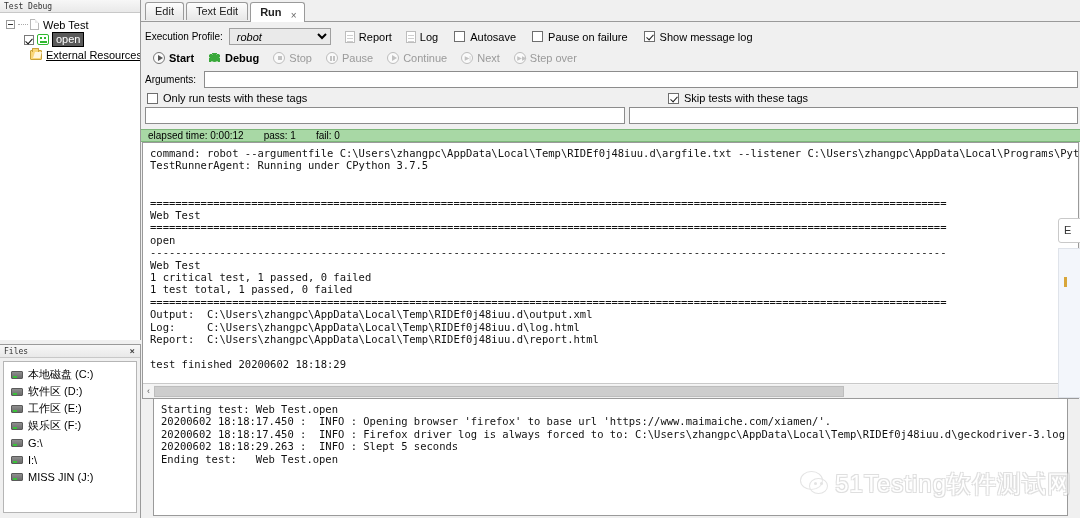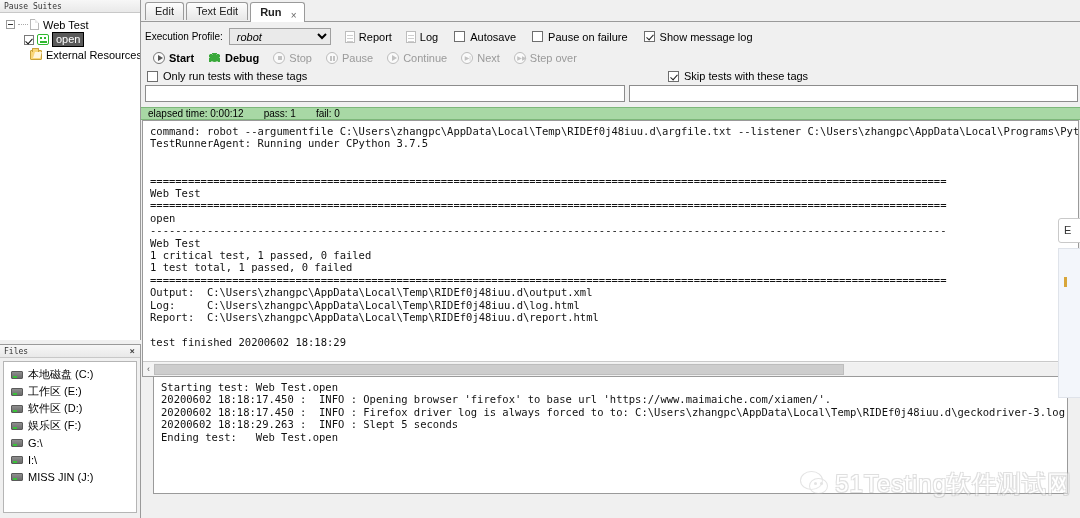--- a/index.html
+++ b/index.html
@@ -32,21 +32,21 @@
     cursor:pointer; line-height:13px;
   }
   #tree-panel {
     position:absolute; left:0; top:0; width:141px; height:340px;
     background:#fff; border-right:1px solid #9a9a9a;
   }
   #tree-body { padding:4px 2px 0 2px; background:#fff; height:327px; overflow:hidden; }
   .tree-row { display:flex; align-items:center; height:15px; font-size:11px; white-space:nowrap; }
   .tree-indent-1 { padding-left:4px; }
   .tree-indent-2 { padding-left:22px; }
-  .tree-indent-3 { padding-left:28px; }
+  .tree-indent-3 { padding-left:28px;text-decoration:underline; }
   .expander {
     width:9px; height:9px; border:1px solid #9a9a9a; background:#fff;
     margin-right:3px; position:relative; flex:0 0 auto; cursor:pointer;
   }
   .expander:before {
     content:""; position:absolute; left:1px; top:3px; width:5px; height:1px; background:#333;
   }
   .dashline { width:10px; border-top:1px dotted #aaa; margin-right:2px; flex:0 0 auto;}
   .ico { flex:0 0 auto; margin-right:4px; display:inline-block; }
   .ico-doc {
@@ -277,21 +277,21 @@
 </style>
 </head>
 <body>
 
 <div id="app">
 
   <div id="left-col">
 
     <div id="tree-panel">
       <div class="panel-header">
-        <span>Pause Suites</span>
+        <span>Test Debug</span>
       </div>
       <div id="tree-body">
 
         <div class="tree-row tree-indent-1">
           <span class="expander"></span>
           <span class="dashline"></span>
           <span class="ico ico-doc"></span>
           <span>Web Test</span>
         </div>
 
@@ -314,25 +314,25 @@
         <span>Files</span>
         <span class="close-x">×</span>
       </div>
       <div id="files-body">
         <div class="drive-row">
           <span class="ico-drive"></span>
           <span>本地磁盘 (C:)</span>
         </div>
         <div class="drive-row">
           <span class="ico-drive"></span>
+          <span>软件区 (D:)</span>
+        </div>
+        <div class="drive-row">
+          <span class="ico-drive"></span>
           <span>工作区 (E:)</span>
-        </div>
-        <div class="drive-row">
-          <span class="ico-drive"></span>
-          <span>软件区 (D:)</span>
         </div>
         <div class="drive-row">
           <span class="ico-drive"></span>
           <span>娱乐区 (F:)</span>
         </div>
         <div class="drive-row">
           <span class="ico-drive"></span>
           <span>G:\</span>
         </div>
         <div class="drive-row">
@@ -430,20 +430,24 @@
           <span class="lbl">Next</span>
         </div>
         <div class="tb-btn dim">
           <span class="rnd dim">
               <span class="nxt">▶▶</span>
             </span>
           <span class="lbl">Step over</span>
         </div>
       </div>
 
+      <div class="args-row">
+        <span class="tb-label">Arguments:</span>
+        <input type="text" value="" style="">
+      </div>
 
       <div class="tags-row">
         <div class="tags-left">
           <div class="cbx" style="margin-left:2px;">
             <span class="box"></span>
             <span>Only run tests with these tags</span>
           </div>
         </div>
         <div class="tags-right">
           <div class="cbx" style="margin-left:0;">

